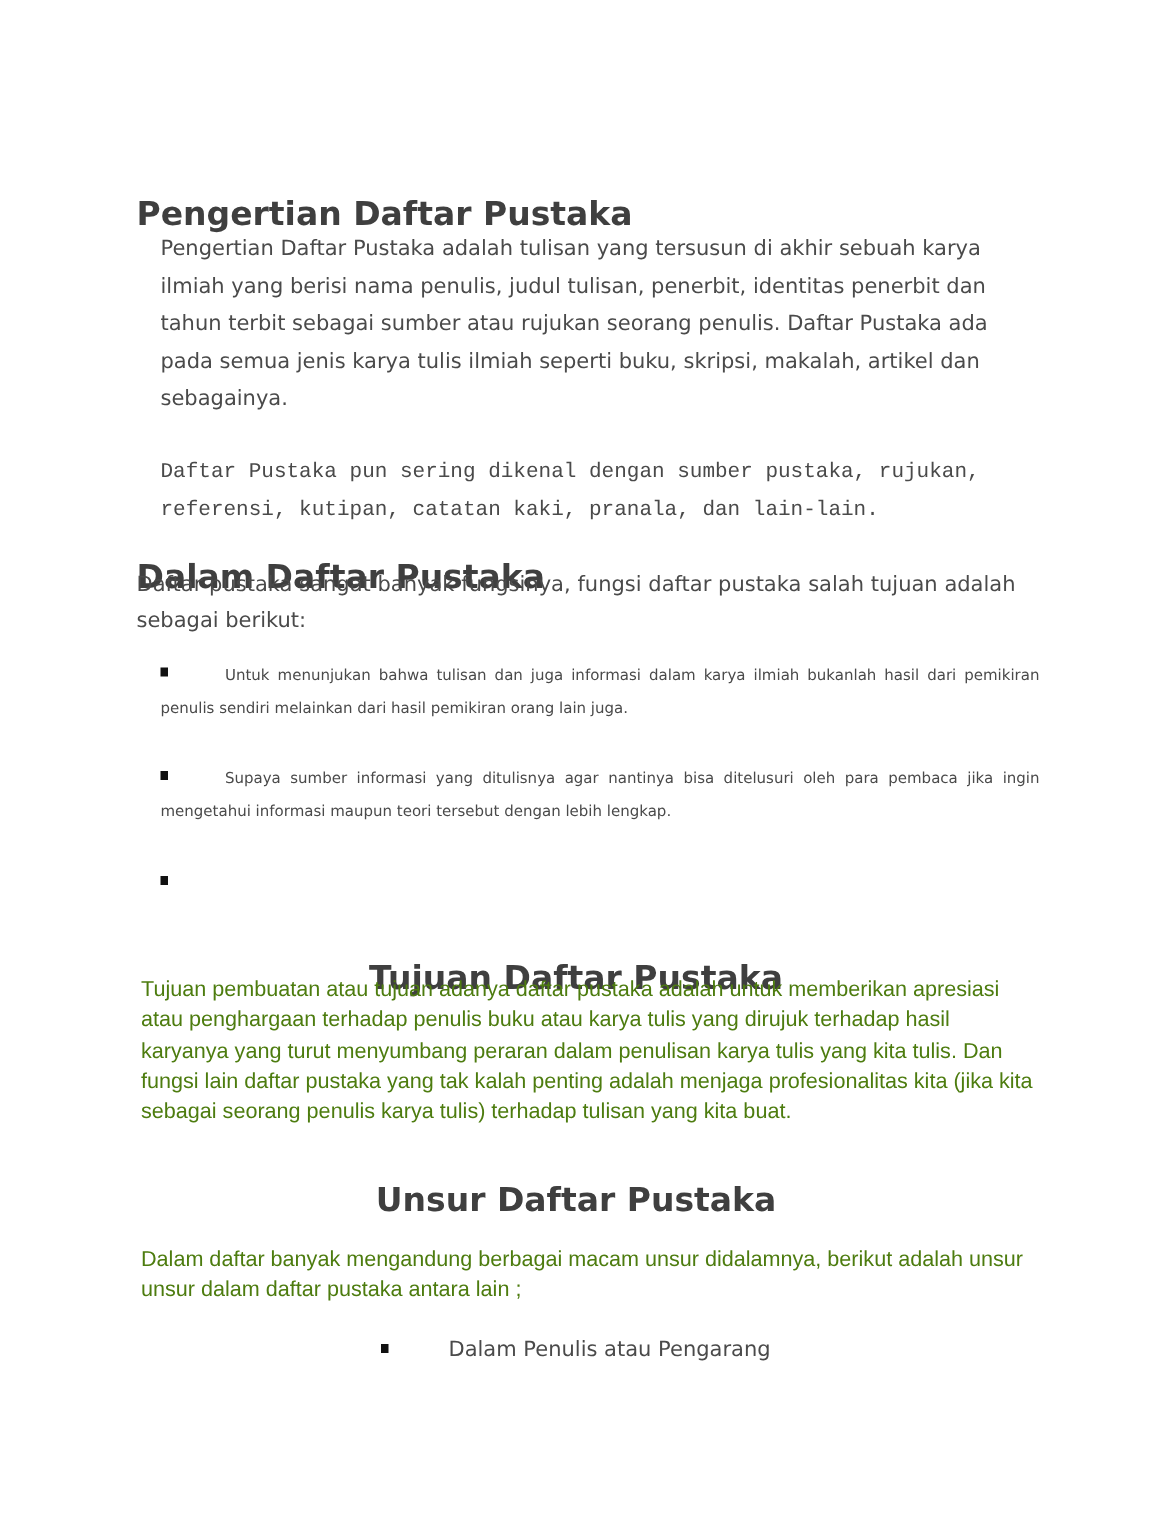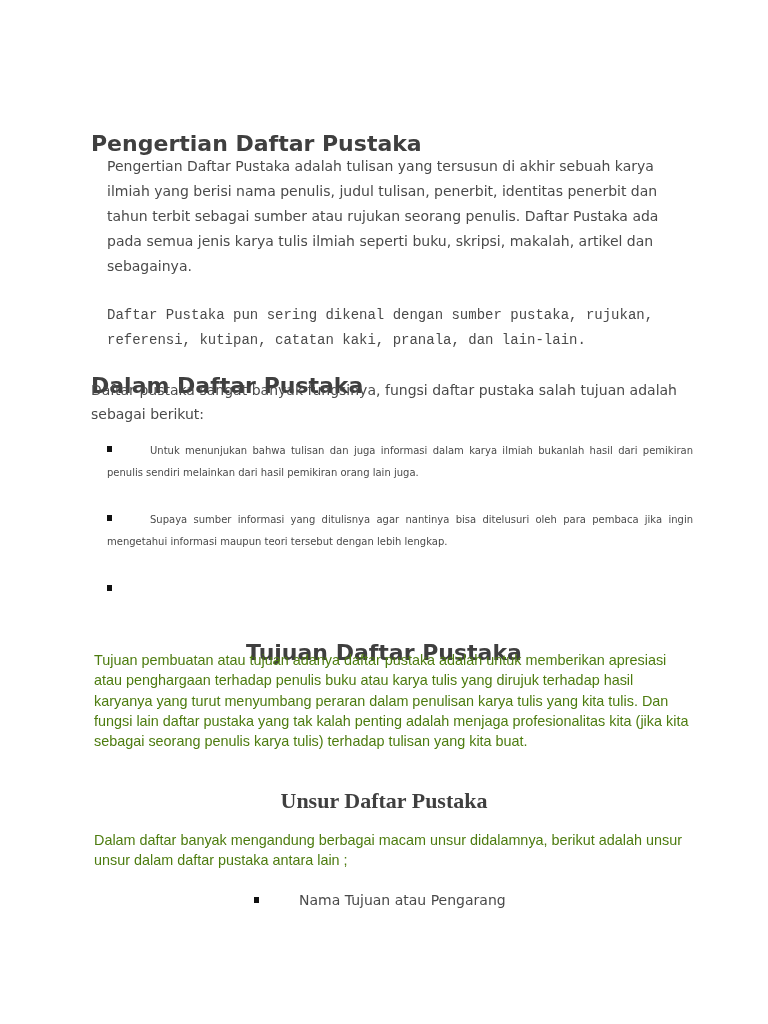--- a/index.html
+++ b/index.html
@@ -33,17 +33,17 @@
 <p class="abs bullet-item" style="top:424px;"><span class="bullet"></span><span>Untuk menunjukan bahwa tulisan dan juga informasi dalam karya ilmiah bukanlah hasil dari pemikiran penulis sendiri melainkan dari hasil pemikiran orang lain juga.</span></p>
 
 <p class="abs bullet-item" style="top:493px;"><span class="bullet"></span><span>Supaya sumber informasi yang ditulisnya agar nantinya bisa ditelusuri oleh para pembaca jika ingin mengetahui informasi maupun teori tersebut dengan lebih lengkap.</span></p>
 
 <p class="abs bullet-item" style="top:563px;"><span class="bullet"></span></p>
 
 <h2 class="abs h-center" style="top:608px;margin-top:32px;">Tujuan Daftar Pustaka</h2>
 
 <p class="abs pl" style="top:650px;">Tujuan pembuatan atau tujuan adanya daftar pustaka adalah untuk memberikan apresiasi atau penghargaan terhadap penulis buku atau karya tulis yang dirujuk terhadap hasil karyanya yang turut menyumbang peraran dalam penulisan karya tulis yang kita tulis. Dan fungsi lain daftar pustaka yang tak kalah penting adalah menjaga profesionalitas kita (jika kita sebagai seorang penulis karya tulis) terhadap tulisan yang kita buat.</p>
 
-<h2 class="abs h-center" style="top:788px;font-family:Liberation Serif, serif;">Unsur Daftar Pustaka</h2>
+<h2 class="abs h-center" style="top:788px;">Unsur Daftar Pustaka</h2>
 
 <p class="abs pl" style="top:830px;">Dalam daftar banyak mengandung berbagai macam unsur didalamnya, berikut adalah unsur unsur dalam daftar pustaka antara lain ;</p>
 
-<div class="abs centered-bullet" style="top:890px;"><span class="bullet"></span><span>Nama Tujuan atau Pengarang</span></div>
+<div class="abs centered-bullet" style="top:890px;"><span class="bullet"></span><span>Dalam Penulis atau Pengarang</span></div>
 
 </body></html>

